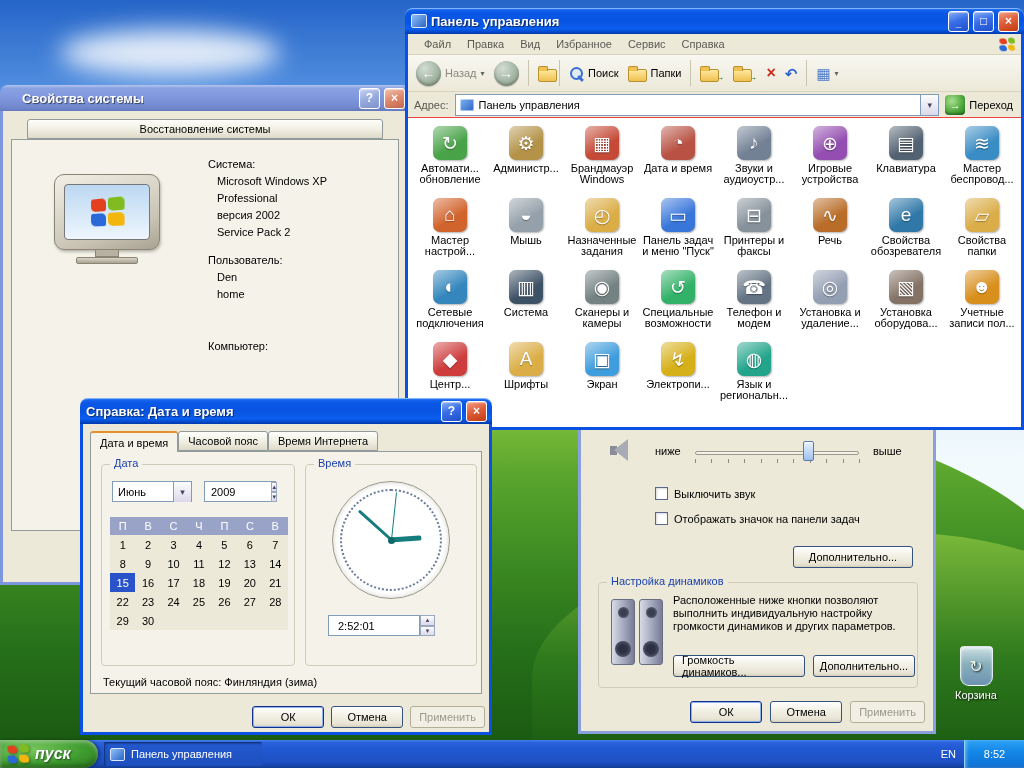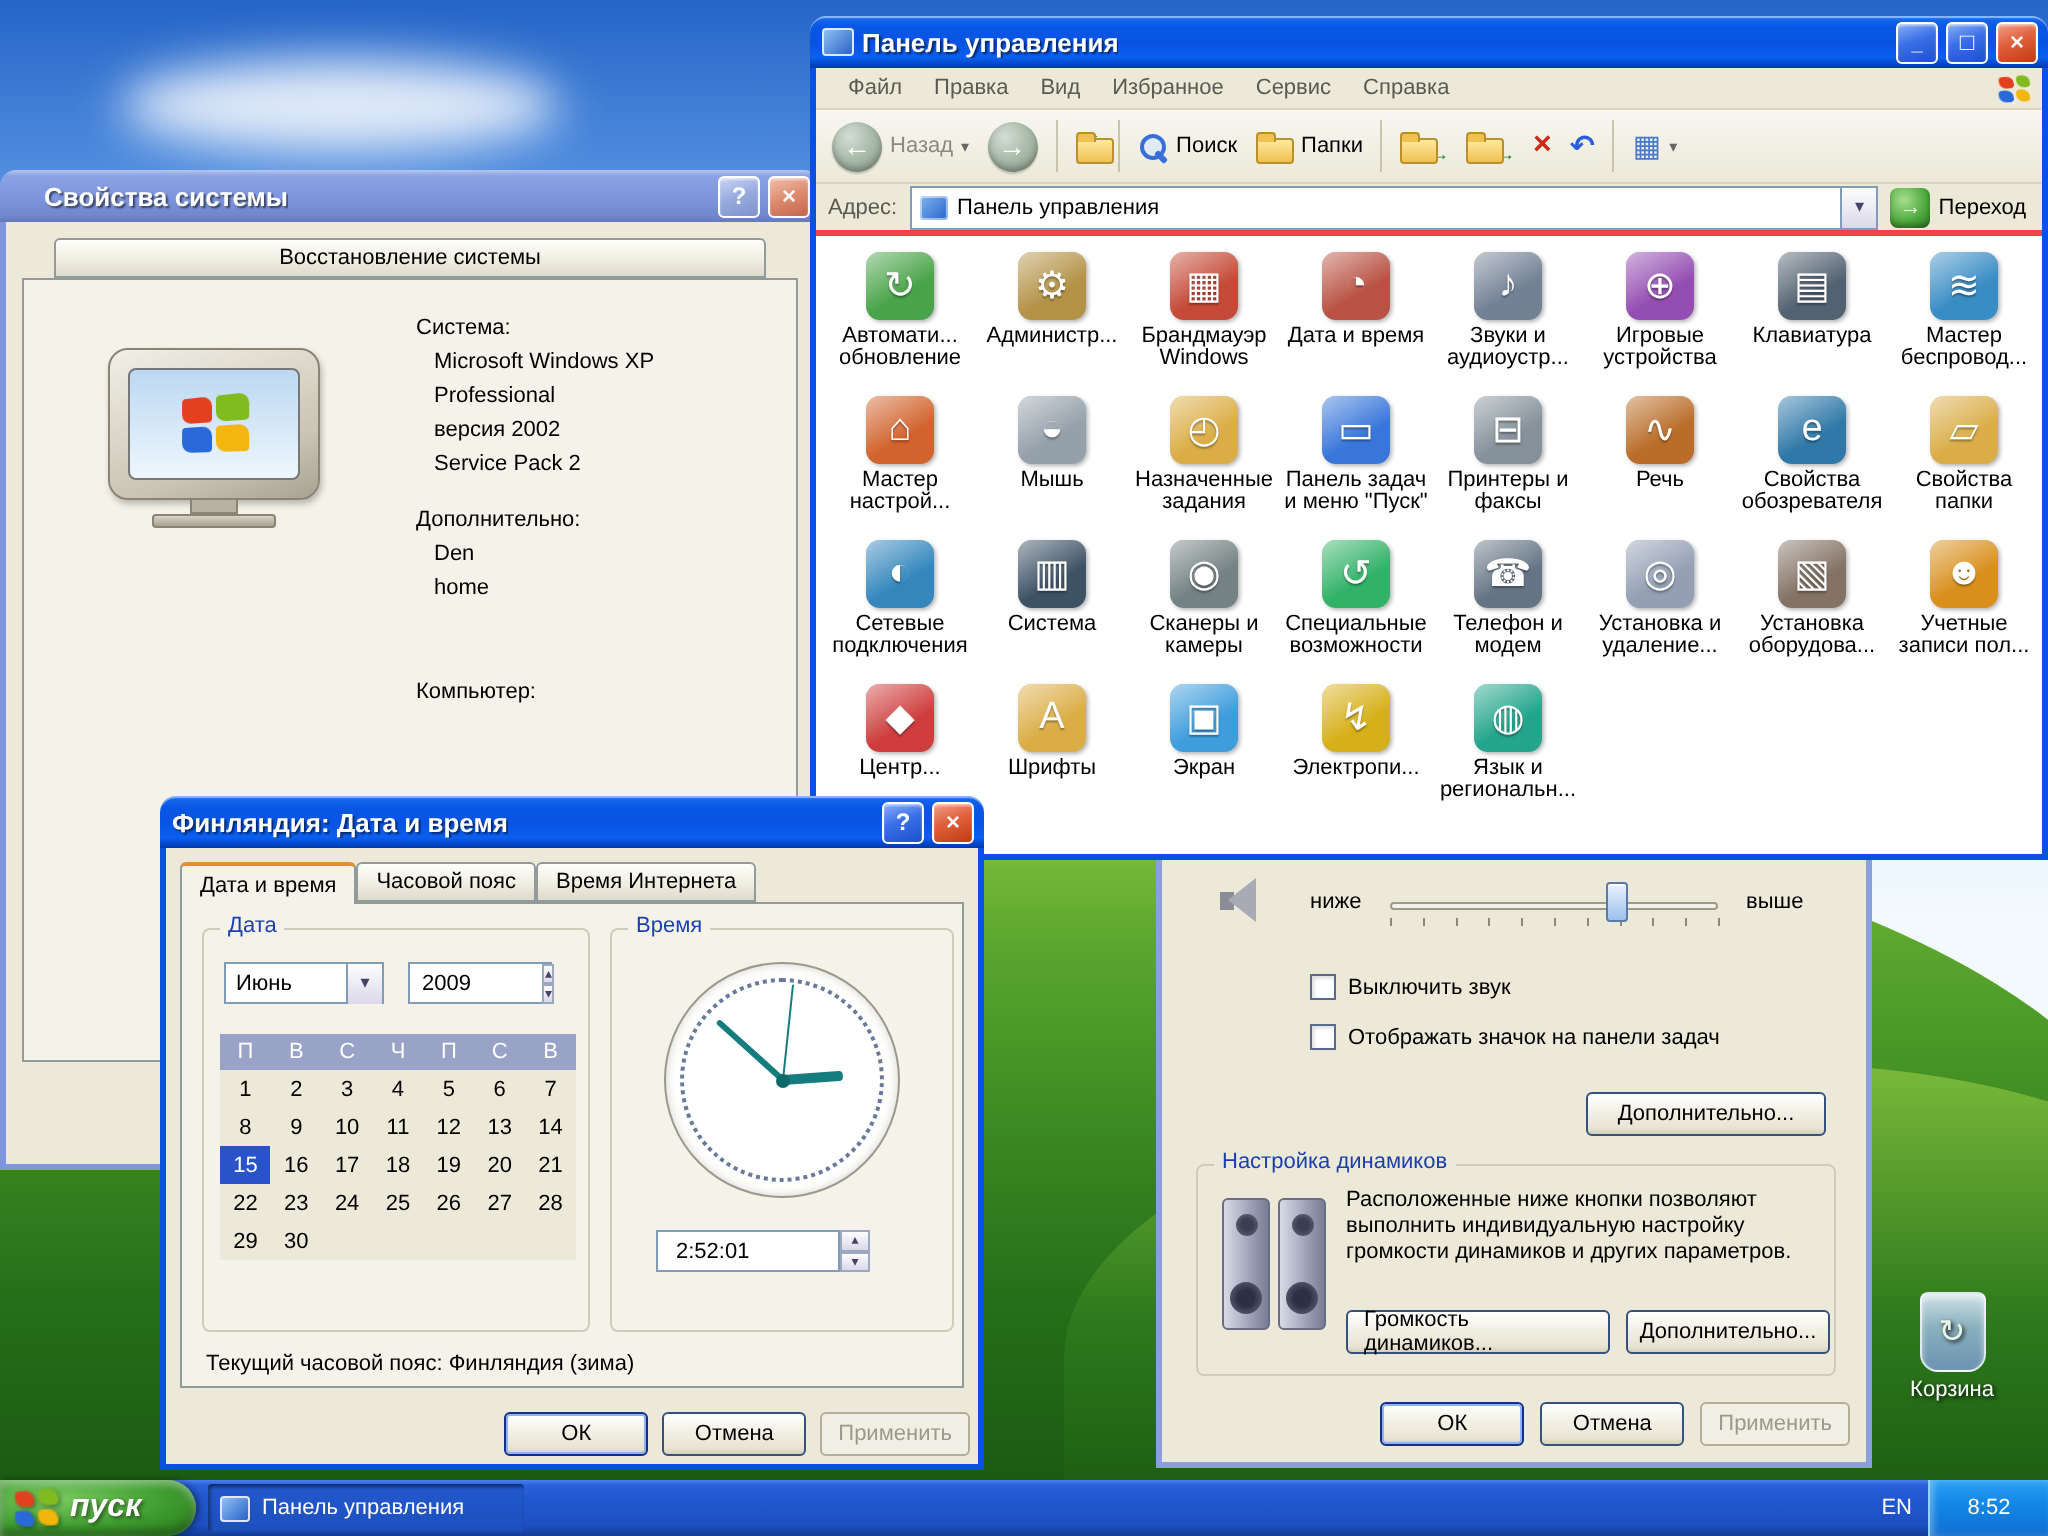--- a/index.html
+++ b/index.html
@@ -88,21 +88,21 @@
 .folder-ico{width:19px;height:13px;background:linear-gradient(180deg,#ffe9a0,#f0c050);border:1px solid #b8902c;border-radius:1px 2px 2px 2px;position:relative;margin-top:4px;}
 .folder-ico::before{content:'';position:absolute;left:-1px;top:-4px;width:8px;height:4px;background:#f0c050;border:1px solid #b8902c;border-bottom:none;border-radius:2px 2px 0 0;}
 .up-arr{color:#1d7a1d;font-weight:bold;margin-left:-16px;margin-top:-6px;text-shadow:0 0 2px #fff,0 0 2px #fff;}
 .mag{width:15px;height:15px;position:relative;flex:0 0 15px;}
 .mag::before{content:'';position:absolute;left:1px;top:1px;width:9px;height:9px;border:2px solid #3a6fd8;border-radius:50%;background:rgba(214,232,250,.6);}
 .mag::after{content:'';position:absolute;right:0;bottom:1px;width:7px;height:3px;background:#3a6fd8;transform:rotate(45deg);border-radius:1px;}
 .glyph-del{color:#cc2a1a;font-size:16px;font-weight:bold;line-height:1;}
 .glyph-undo{color:#2a5fd8;font-size:15px;font-weight:bold;line-height:1;}
 .glyph-views{color:#4a78c8;font-size:15px;line-height:1;}
 .mini-arrow{color:#1d7a1d;font-size:9px;font-weight:bold;margin-left:-8px;margin-top:8px;text-shadow:0 0 2px #fff;}
-.address-bar{height:26px;display:flex;align-items:center;gap:6px;padding:2px 6px;border-bottom:3px solid #ef4444;background:#ece9d8;}
+.address-bar{height:26px;display:flex;align-items:center;gap:6px;padding:2px 6px;border-bottom:1px solid #ef4444;background:#ece9d8;}
 .addr-label{color:#5a5a52;}
 .addr-combo{flex:1;height:22px;background:#fff;border:1px solid #7f9db9;display:flex;align-items:center;gap:5px;padding-left:4px;}
 .addr-icon{width:14px;height:12px;background:linear-gradient(135deg,#7fb4ef,#2a63c8);border-radius:2px;box-shadow:inset 0 0 0 1px rgba(255,255,255,.5);flex:0 0 14px;}
 .combo-btn{margin-left:auto;width:18px;height:20px;background:linear-gradient(180deg,#fdfdfd,#dcd8ea);border-left:1px solid #7f9db9;display:flex;align-items:center;justify-content:center;font-size:9px;color:#446;}
 .go-btn{display:flex;align-items:center;gap:4px;padding-right:2px;}
 .go-ico{width:20px;height:20px;border-radius:4px;background:radial-gradient(circle at 35% 30%,#a8e08f,#4aa53a 60%,#2d7a23);color:#fff;display:flex;align-items:center;justify-content:center;font-weight:bold;box-shadow:inset 0 -2px 2px rgba(0,0,0,.25);}
 .cp-content{flex:1;background:#fff;overflow:hidden;}
 #cp-grid{display:grid;grid-template-columns:repeat(8,76px);grid-auto-rows:72px;padding:6px 0 0 4px;}
 .cp-item{display:flex;flex-direction:column;align-items:center;gap:3px;padding-top:2px;}
 .cp-icon{width:34px;height:34px;border-radius:7px;position:relative;display:flex;align-items:center;justify-content:center;color:#fff;font-size:19px;box-shadow:1px 1px 2px rgba(0,0,0,.3);}
@@ -215,21 +215,21 @@
           <div class="base"></div>
       </div>
       <div class="sys-info">
         <div class="info-label">Система:</div>
         <div id="sys-lines">
             <div class="info-line">Microsoft Windows XP</div>
             <div class="info-line">Professional</div>
             <div class="info-line">версия 2002</div>
             <div class="info-line">Service Pack 2</div>
           </div>
-        <div class="info-label gap">Дополнительно:</div>
+        <div class="info-label gap">Пользователь:</div>
         <div id="user-lines">
             <div class="info-line">Den</div>
             <div class="info-line">home</div>
           </div>
         <div class="info-label gap2">Компьютер:</div>
       </div>
     </div>
   </div>
 </div>
 
@@ -524,21 +524,21 @@
             </div>
             <div class="cp-label">Язык и региональн...</div>
           </div>
         </div>
     </div>
   </div>
 </div>
 
 <div class="xp-window" id="datetime">
   <div class="titlebar active">
-    <span class="title-text">Финляндия: Дата и время</span>
+    <span class="title-text">Справка: Дата и время</span>
     <span class="tb-spacer"></span>
     <span class="tb-btn">?</span>
     <span class="tb-btn close">×</span>
   </div>
   <div class="win-frame">
     <div id="dt-tabs">
         <div class="tab active">Дата и время</div>
         <div class="tab">Часовой пояс</div>
         <div class="tab">Время Интернета</div>
       </div>

